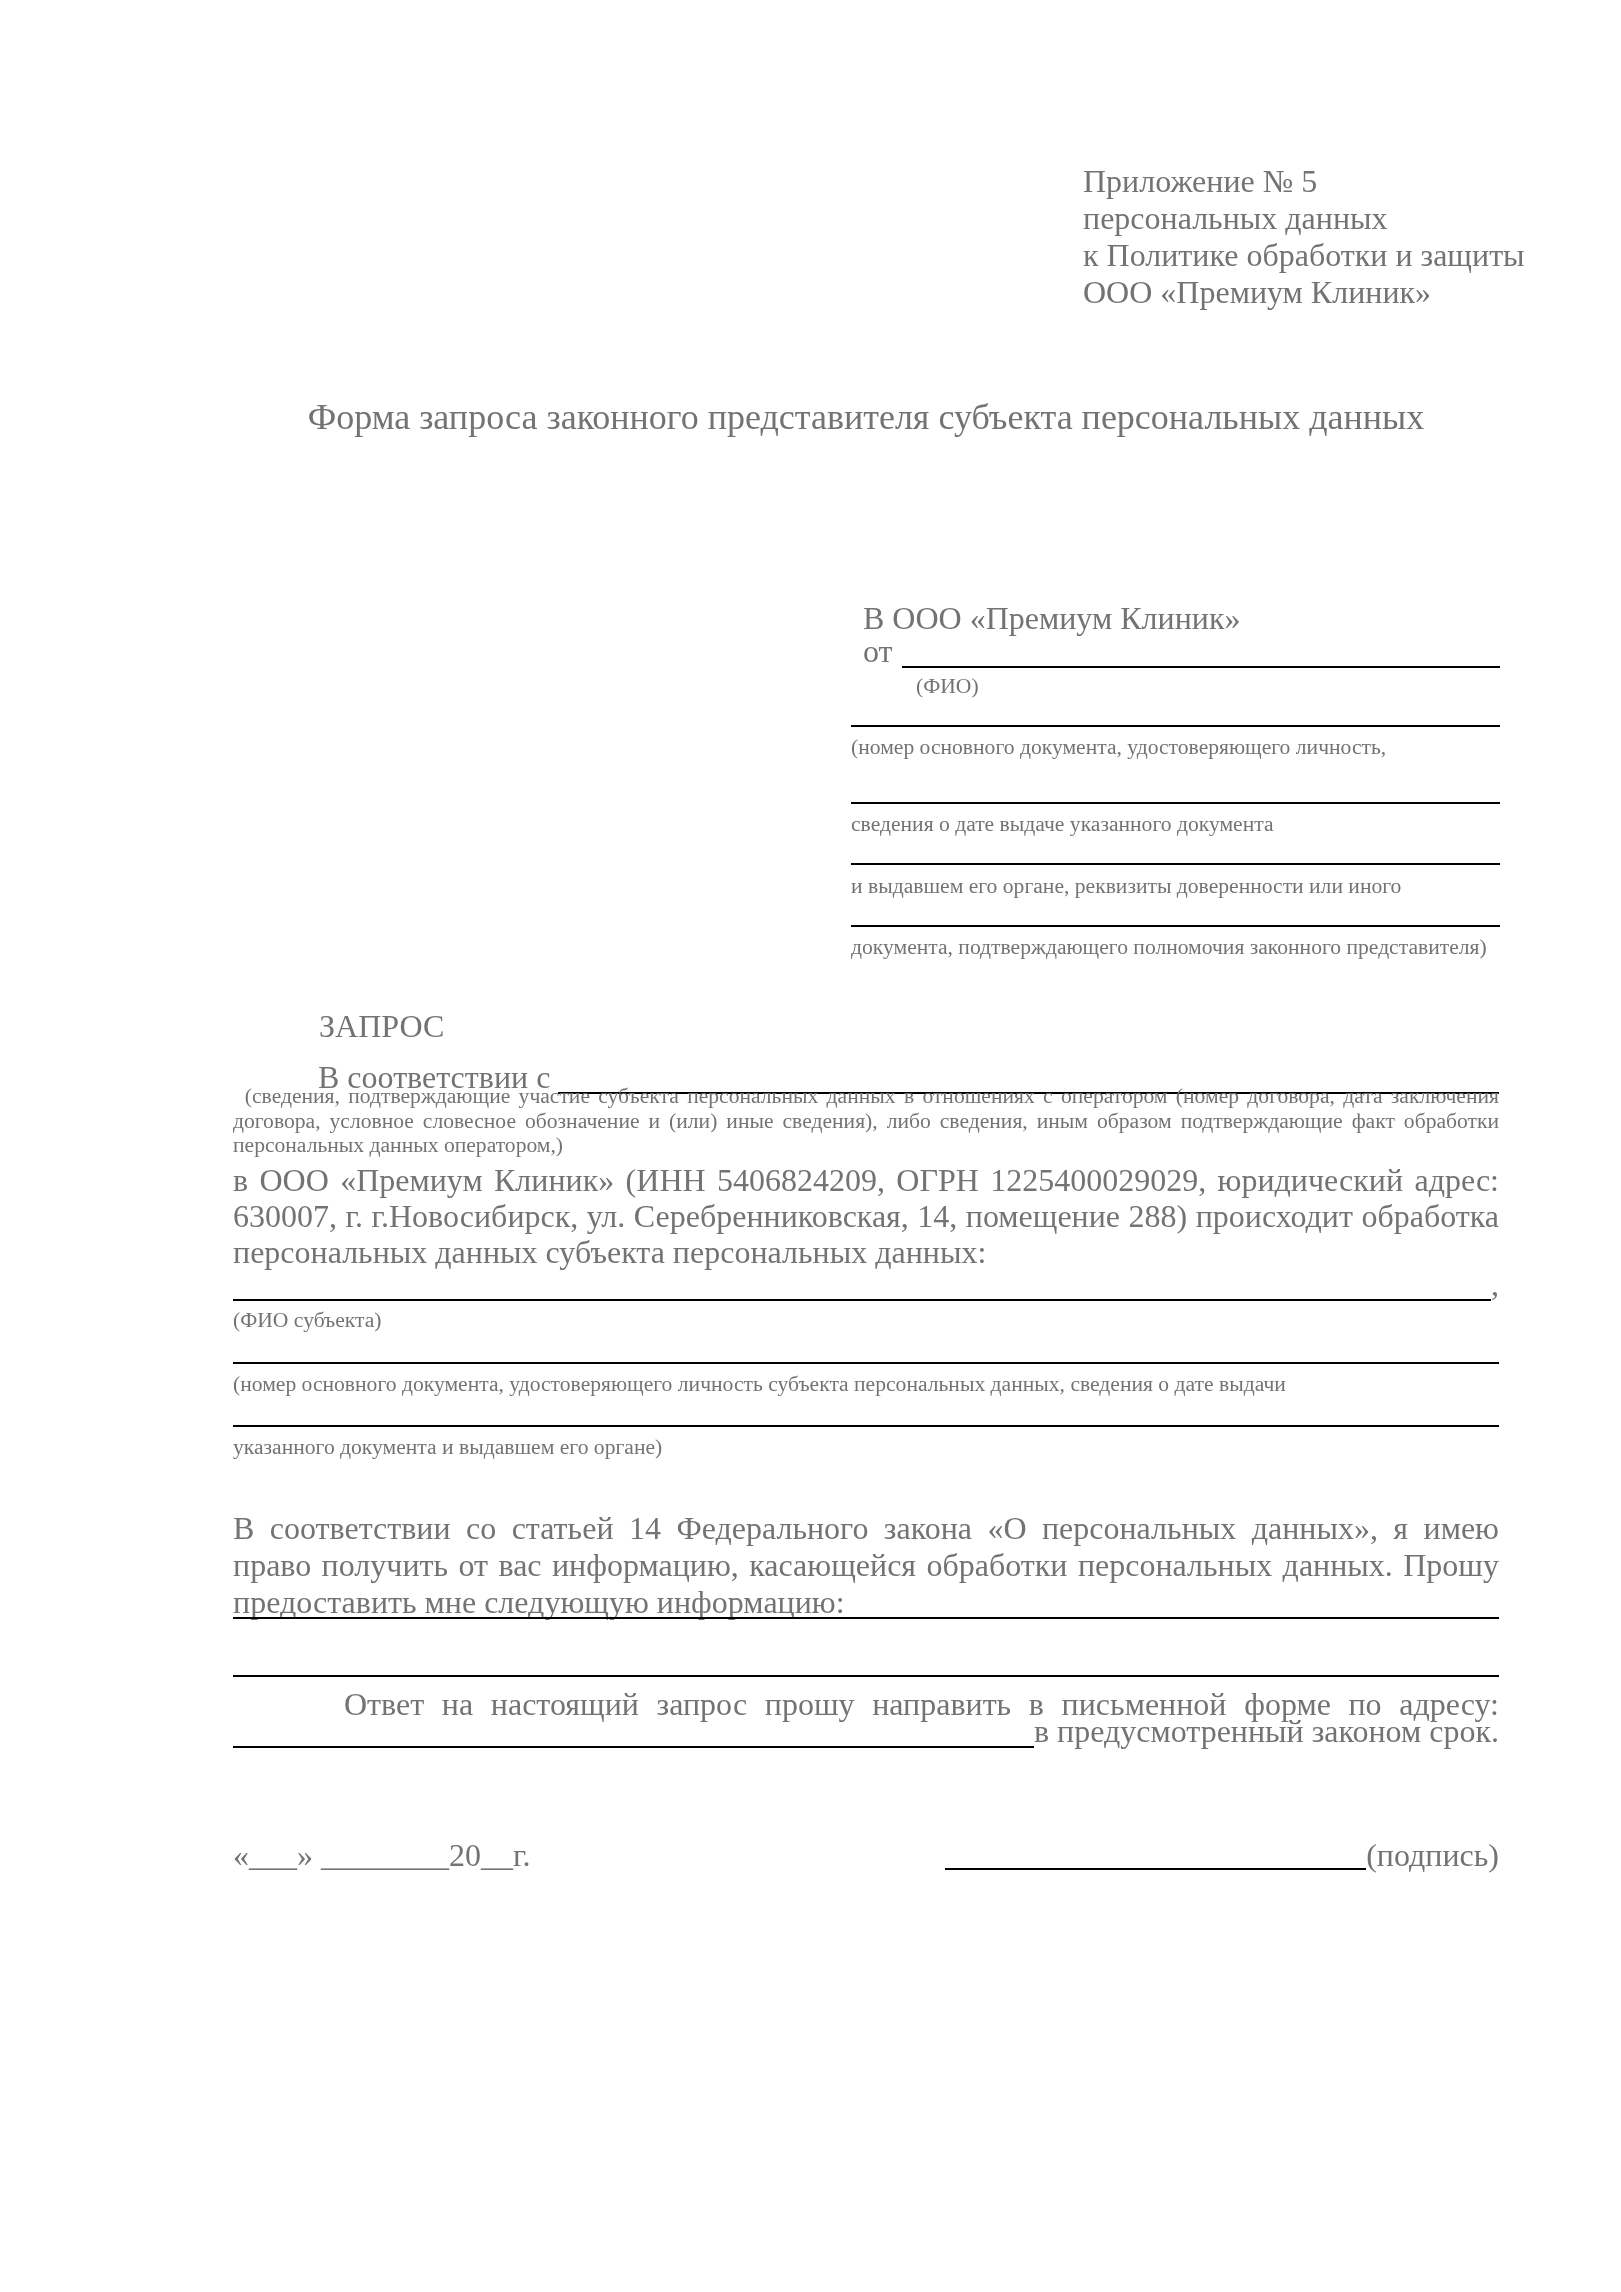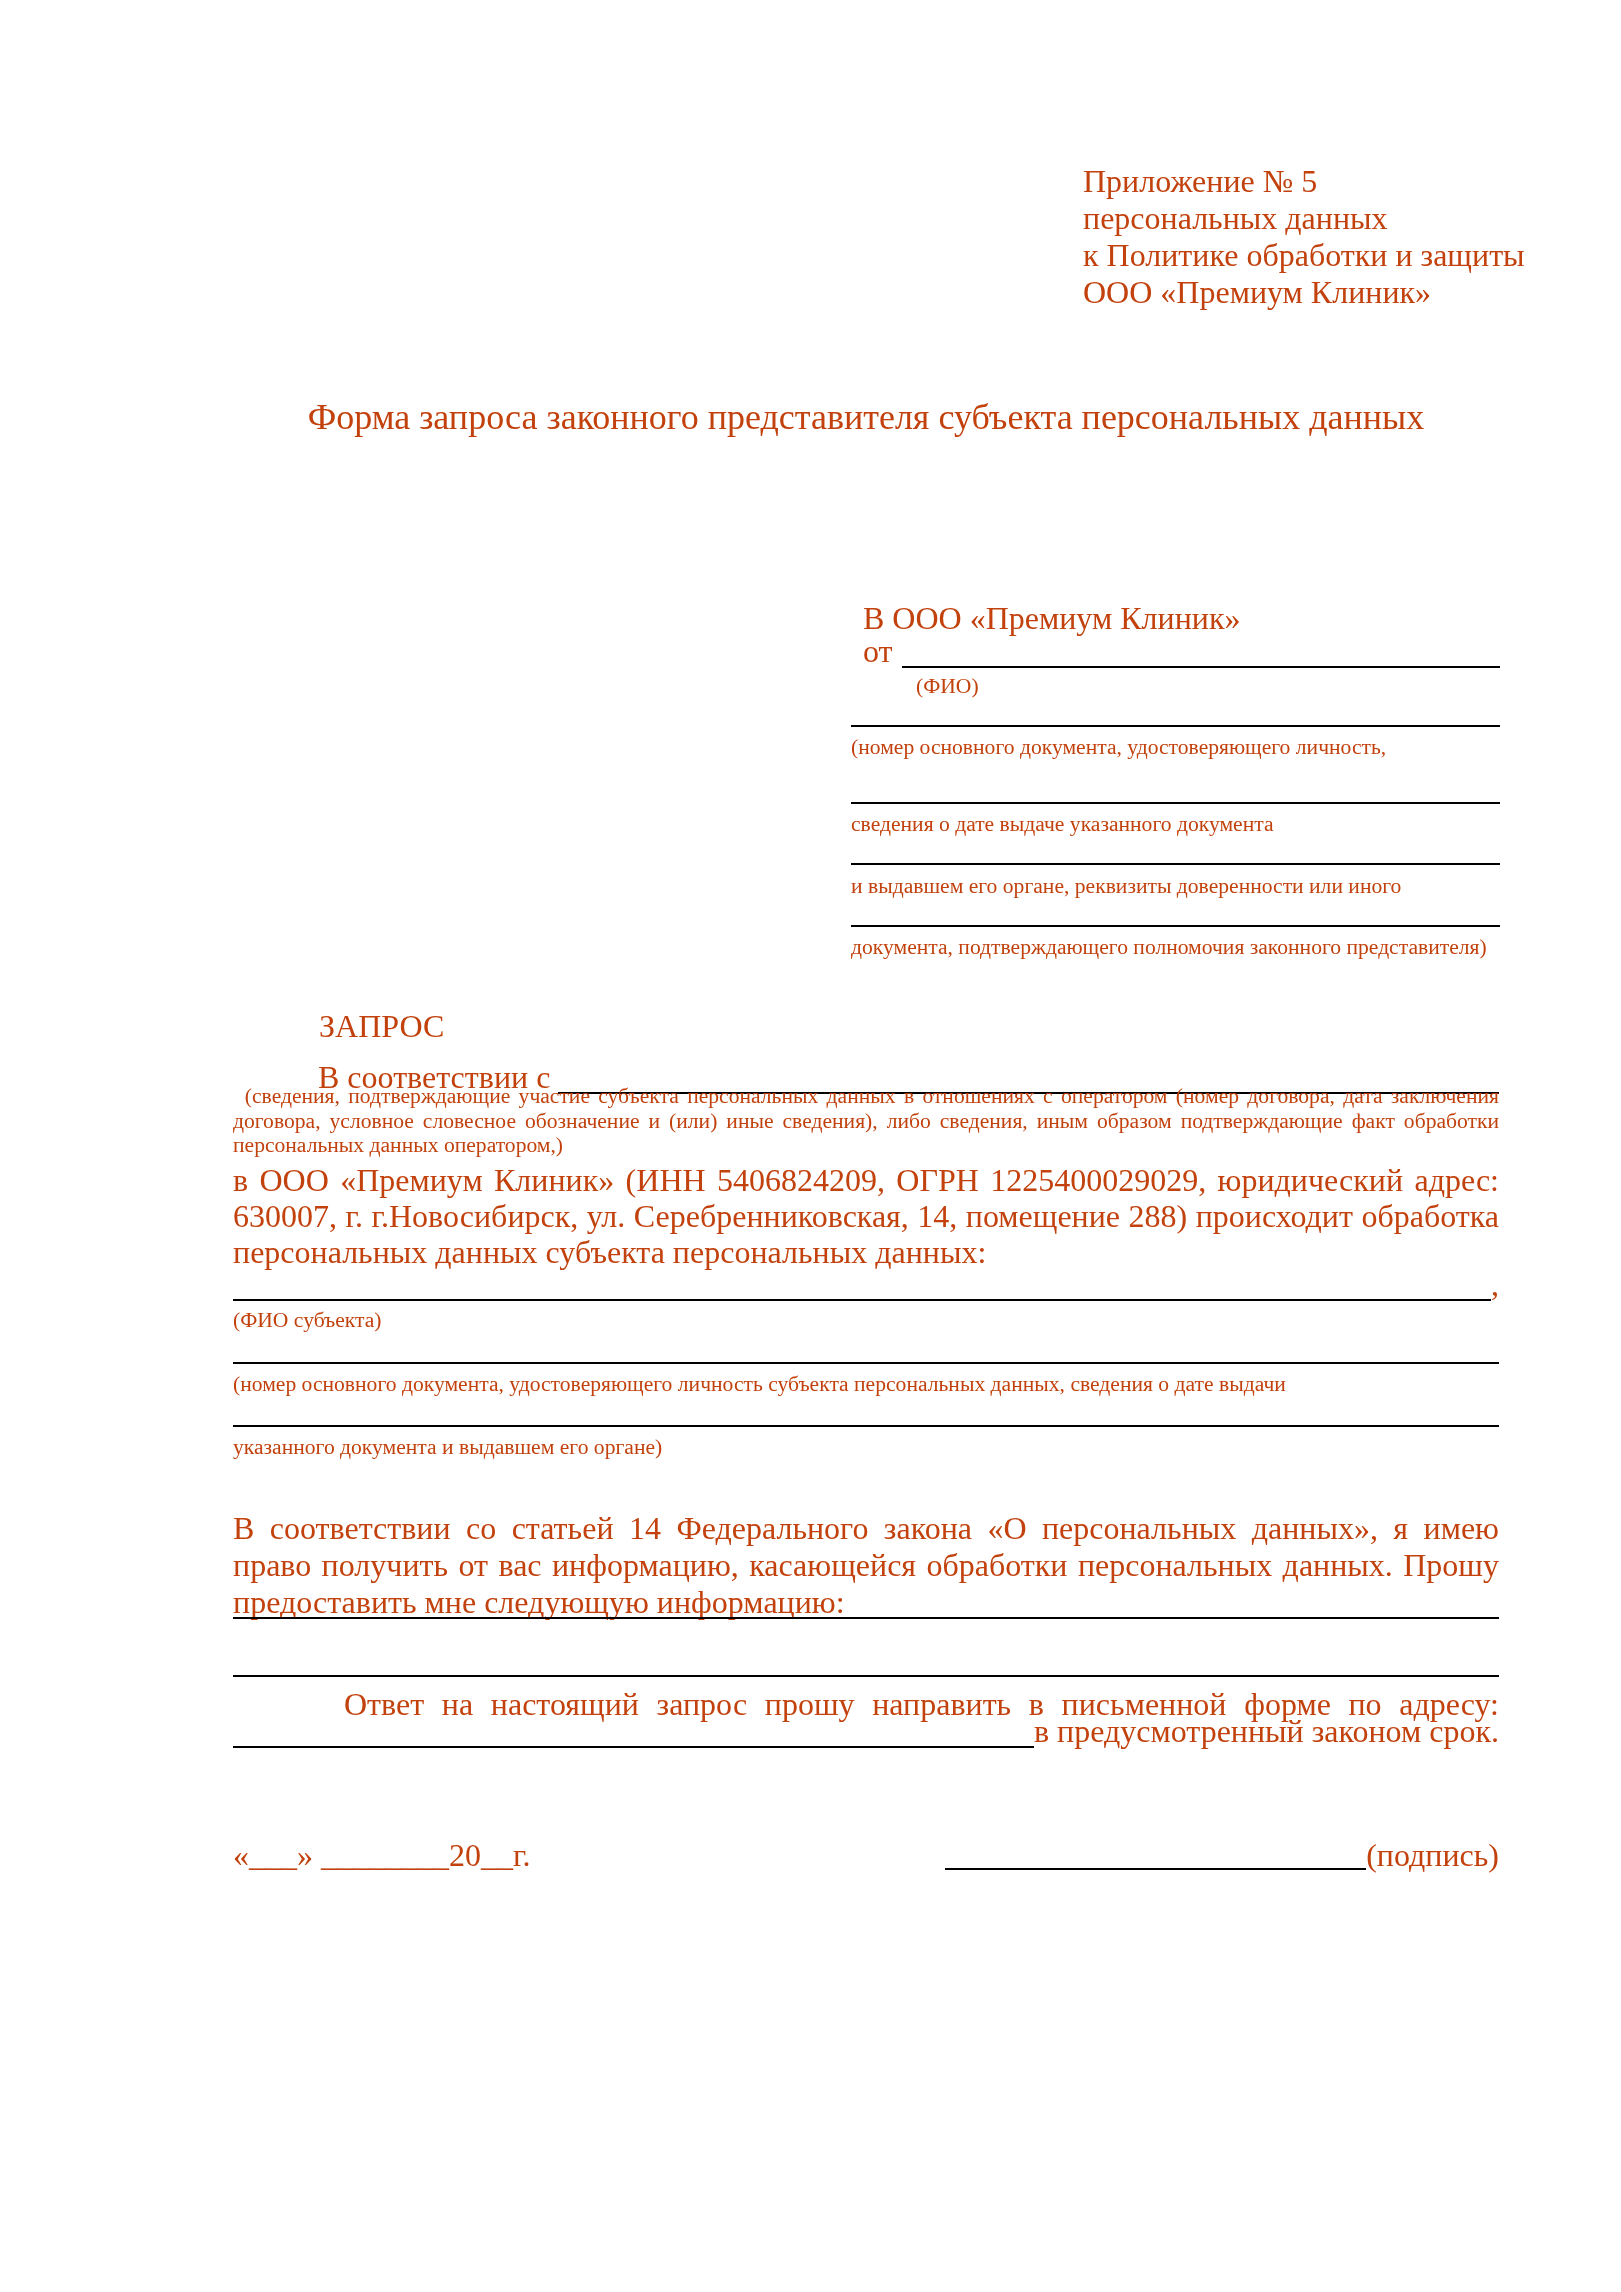--- a/index.html
+++ b/index.html
@@ -2,21 +2,21 @@
 <html><head>
 <meta charset="utf-8">
 <style>
   html, body { margin: 0; padding: 0; background: #ffffff; }
   #page {
     position: relative;
     width: 1621px;
     height: 2221px;
     background: #ffffff;
     font-family: "Liberation Serif", "DejaVu Serif", serif;
-    color: #c2410c;
+    color: #737373;
     overflow: hidden;
   }
   .abs { position: absolute; }
   .body-text { font-size: 32px; line-height: 37px; }
   .small-text { font-size: 21.6px; line-height: 24.5px; }
   .just { text-align: justify; }
   .center { text-align: left; }
   .rule { border-bottom: 2.9px solid #000; height: 0; }
   .fillrow { display: flex; align-items: flex-end; }
   .fillrow .fill { flex: 1 1 auto; border-bottom: 2.9px solid #000; margin-bottom: 4.9px; }

